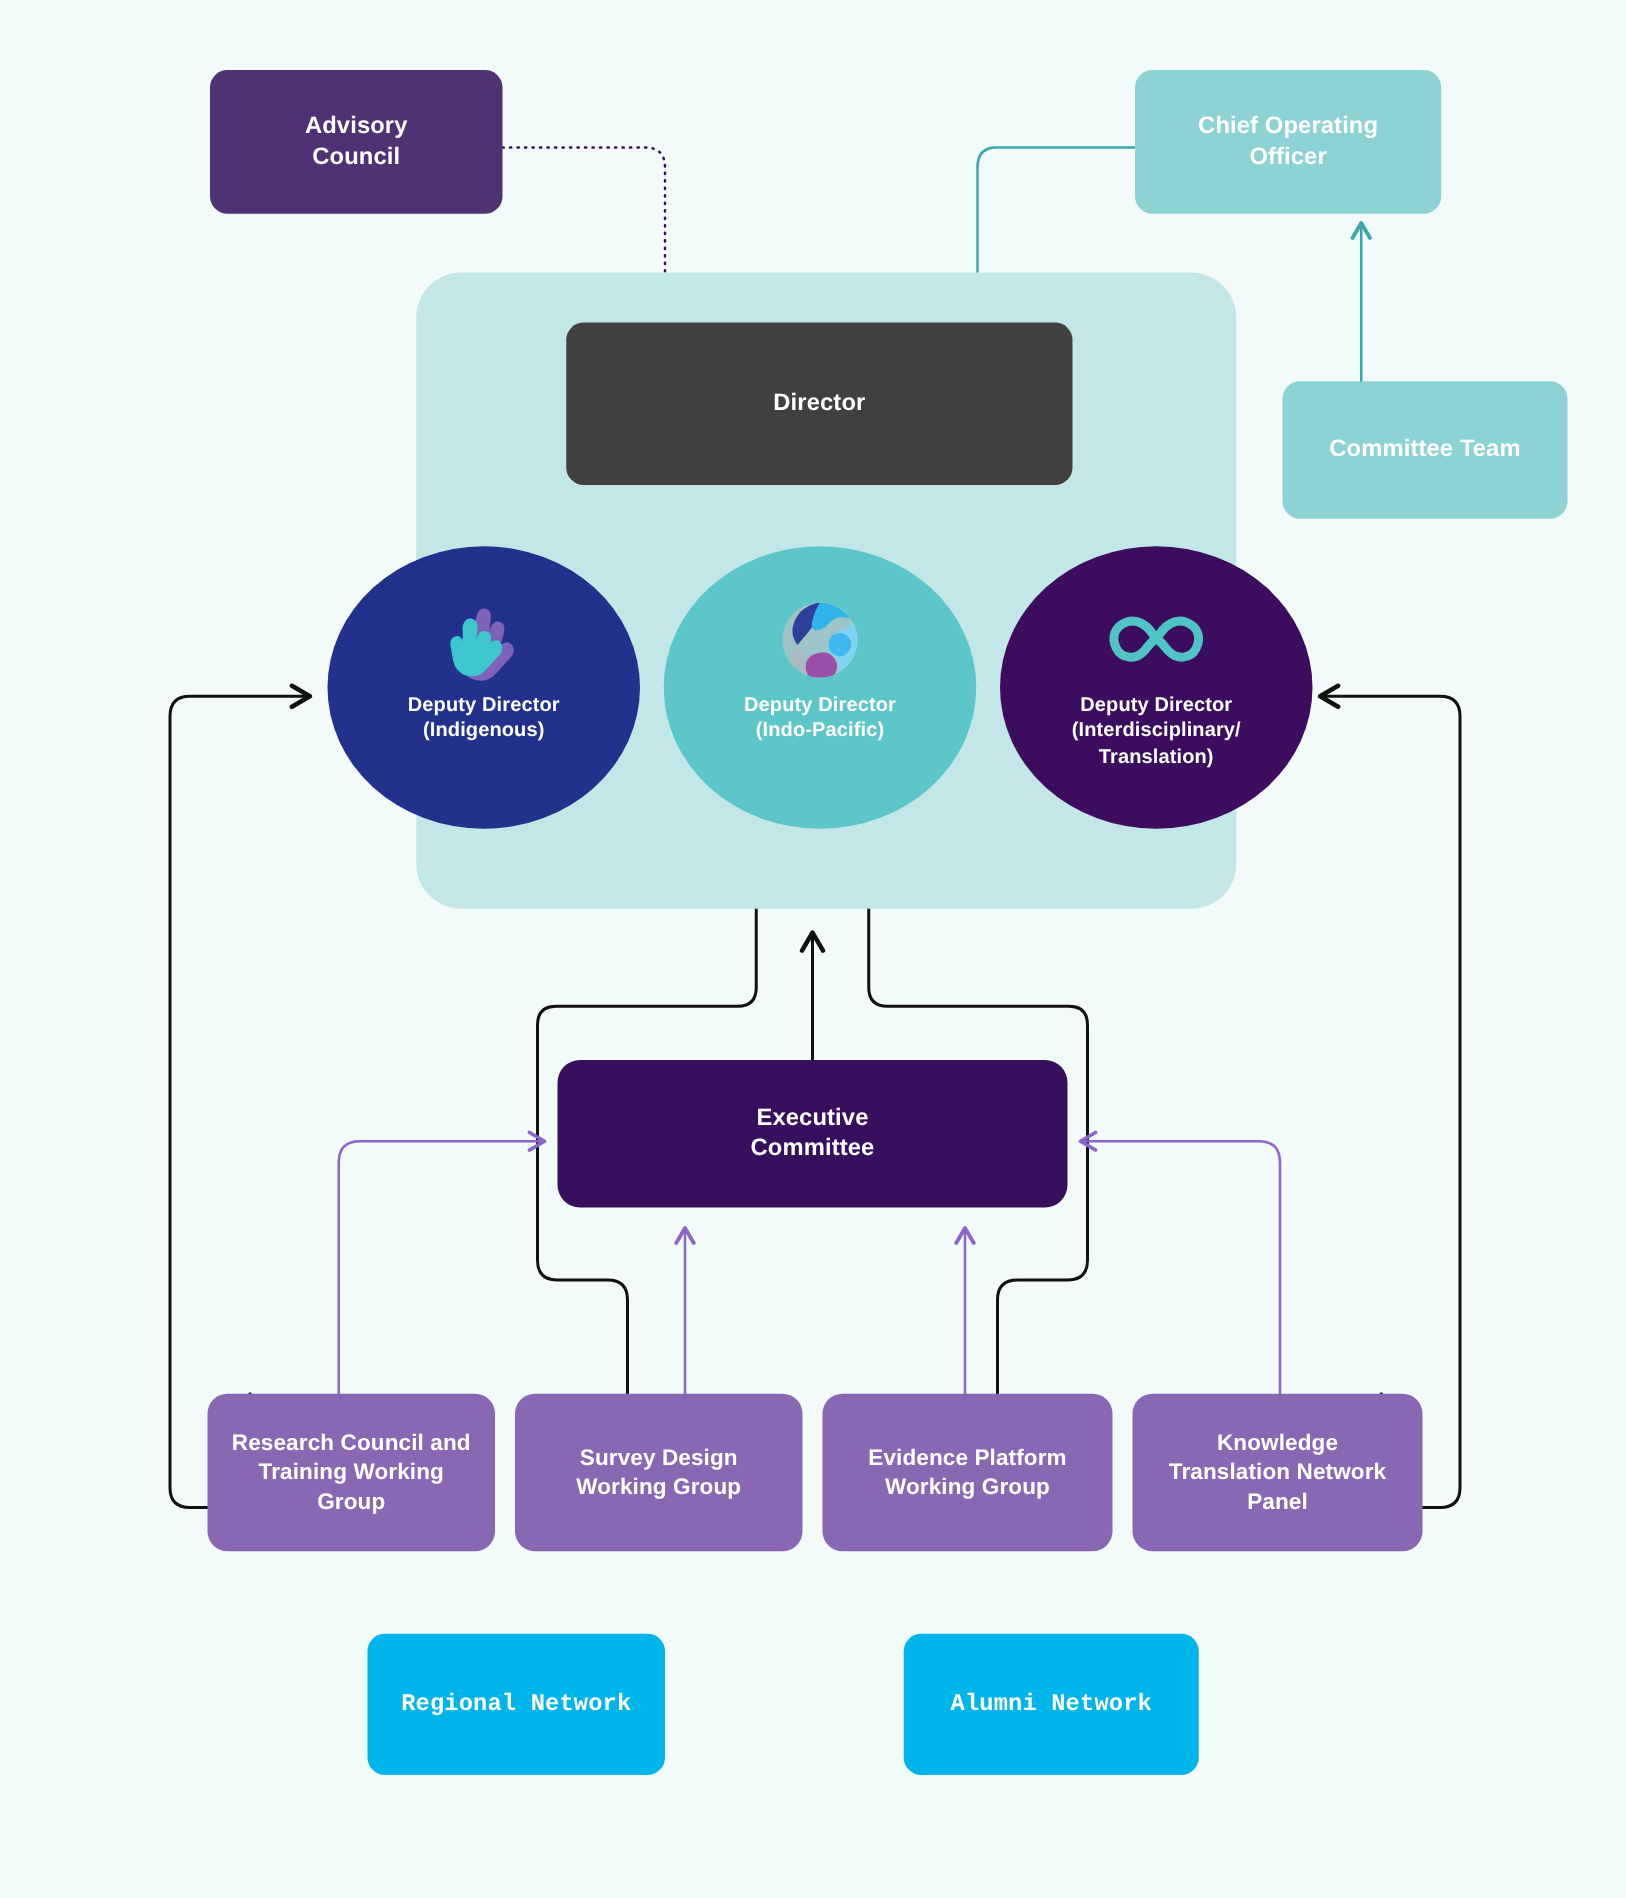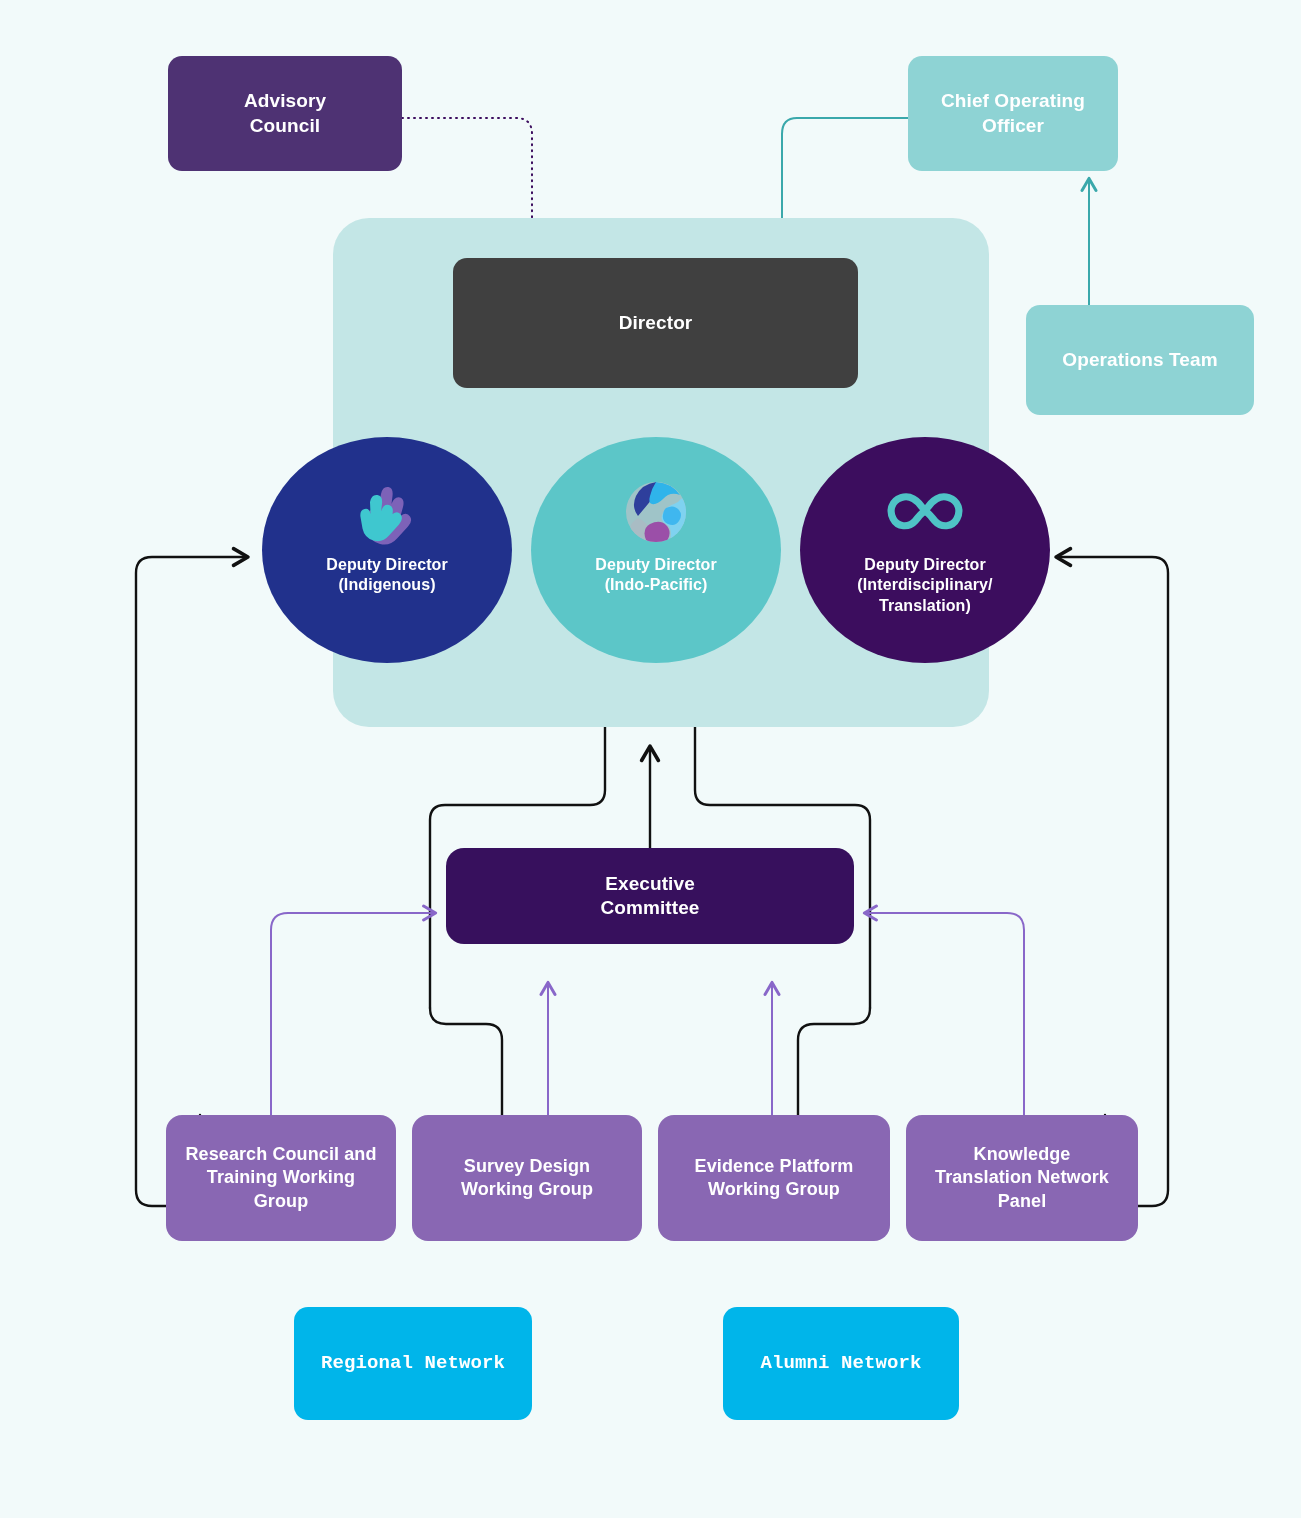--- a/index.html
+++ b/index.html
@@ -64,21 +64,21 @@
 
   #advisory-council {
     left: 168px; top: 56px;
     width: 234px; height: 115px;
     background: #4e3273;
     font-size: 19px;
   }
 
   #chief-operating-officer {
     left: 908px; top: 56px;
-    width: 210px; height: 115px;
+    width: 245px; height: 115px;
     background: #8ed3d4;
     font-size: 19px;
     align-items: center;
   }
 
   #operations-team {
     left: 1026px; top: 305px;
     width: 228px; height: 110px;
     background: #8ed3d4;
     font-size: 19px;
@@ -88,21 +88,21 @@
     left: 453px; top: 258px;
     width: 405px; height: 130px;
     background: #404040;
     font-size: 19px;
     z-index: 4;
     align-items: center;
   }
 
   #executive-committee {
     left: 446px; top: 848px;
-    width: 408px; height: 96px;
+    width: 408px; height: 118px;
     background: #37105d;
     font-size: 19px;
     border-radius: 18px;
     z-index: 4;
   }
 
   
   .deputy {
     width: 250px;
     height: 226px;
@@ -210,21 +210,21 @@
   </div>
 
   <div class="node box" id="chief-operating-officer">
     <span>
       <span>Chief Operating</span><br>
       <span>Officer</span>
     </span>
   </div>
 
   <div class="node box" id="operations-team">
-    <span>Operations Team</span>
+    <span>Committee Team</span>
   </div>
 
   <div class="node box" id="director">
     <span>Director</span>
   </div>
 
   <div class="node circle deputy" id="deputy-indigenous">
     <span class="deputy-icon">
       <svg width="78" height="68" viewBox="0 0 78 68" aria-hidden="true">
 

